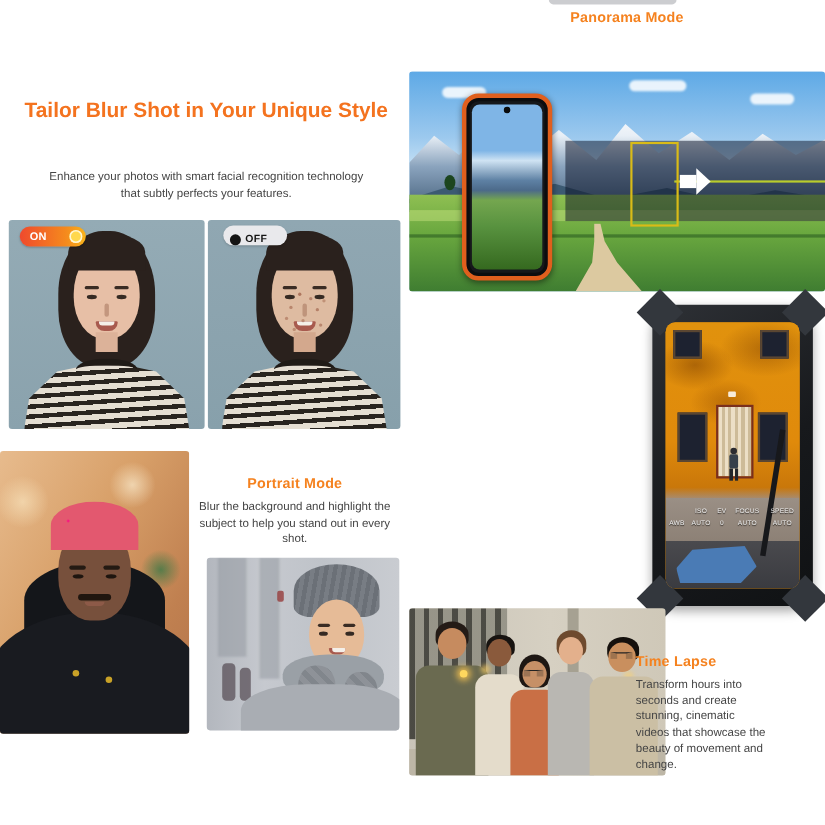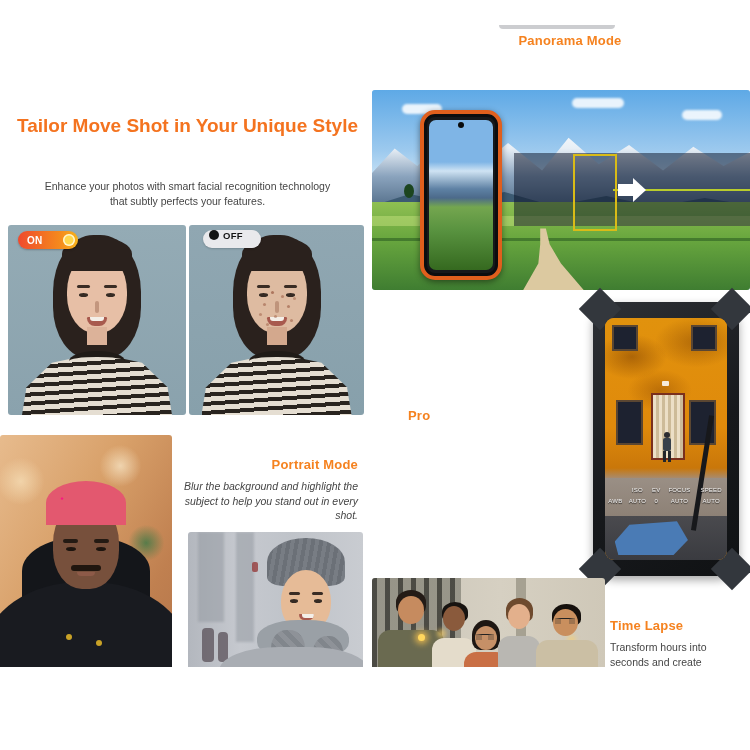--- a/index.html
+++ b/index.html
@@ -1,22 +1,22 @@
 <!DOCTYPE html>
 <html><head>
 <meta charset="utf-8">
 <style>
   html,body{margin:0;padding:0;background:#ffffff;}
-  .canvas{position:relative;width:750px;height:642px;background:#ffffff;overflow:hidden;
-          font-family:"Liberation Sans", sans-serif;color:#3c3c3c;margin-top:25px;}
+  .canvas{position:relative;width:750px;height:750px;background:#ffffff;overflow:hidden;
+          font-family:"Liberation Sans", sans-serif;color:#3c3c3c;}
   .abs{position:absolute;}
   .sec-title{font-weight:bold;font-size:13px;color:#f5821f;letter-spacing:.2px;}
   .sec-desc{font-size:10.5px;line-height:1.4;color:#454545;}
   .center{text-align:center;}
-  .right{text-align:right;}
+  .right{text-align:center;}
   .photo{position:absolute;overflow:hidden;border-radius:3px;}
 
   
   .pan-img{left:372px;top:65px;width:378px;height:200px;background:#bcd9ef;}
   .pan-sky{position:absolute;left:0;top:0;right:0;height:50%;background:linear-gradient(180deg,#5ea9e6 0%,#9cc9ee 60%,#d9ecf8 100%);}
   .pan-cloud{position:absolute;width:40px;height:10px;border-radius:10px;background:rgba(255,255,255,.85);filter:blur(1px);}
   .pan-mtn{position:absolute;left:0;top:16%;width:100%;height:44%;
     background:linear-gradient(180deg,#ffffff 0%,#e8eff6 30%,#8aa3bd 62%,#4f6a85 100%);
     clip-path:polygon(0 58%,6% 30%,12% 50%,20% 14%,28% 52%,36% 24%,45% 55%,52% 18%,60% 48%,68% 26%,77% 55%,85% 28%,93% 50%,100% 34%,100% 100%,0 100%);}
   .pan-ridge{position:absolute;left:0;top:44%;width:100%;height:20%;background:#3c5a72;
@@ -60,21 +60,21 @@
     clip-path:polygon(0 100%,3% 52%,20% 10%,38% 0,62% 0,80% 10%,97% 52%,100% 100%);}
   .collar{position:absolute;left:50%;bottom:44px;width:56px;height:20px;margin-left:-28px;border-radius:50%;border-top:6px solid #201b17;box-sizing:border-box;background:transparent;}
   .blemishes{position:absolute;left:50%;top:40px;width:3px;height:3px;margin-left:-6px;border-radius:50%;background:rgba(148,82,58,.65);
     box-shadow:10px 4px 0 rgba(148,82,58,.5),-8px 12px 0 rgba(148,82,58,.5),16px 14px 0 rgba(148,82,58,.55),
     3px 24px 0 rgba(148,82,58,.45),19px 28px 0 rgba(148,82,58,.5),-5px 32px 0 rgba(148,82,58,.45),
     12px 38px 0 rgba(148,82,58,.5),22px 6px 0 rgba(148,82,58,.4),-12px 22px 0 rgba(148,82,58,.45);}
   .badge-on{position:absolute;left:10px;top:6px;width:60px;height:18px;border-radius:10px;
     background:linear-gradient(90deg,#ef4a2d 0%,#f58a1d 70%,#f7b31b 100%);display:flex;align-items:center;box-shadow:0 1px 2px rgba(0,0,0,.25);}
   .badge-on .lbl{color:#ffffff;font-size:10px;font-weight:bold;margin-left:9px;letter-spacing:.3px;}
   .badge-on .knob{position:absolute;right:3px;top:3px;width:12px;height:12px;border-radius:50%;background:#ffd84d;box-shadow:inset 0 0 0 1.5px rgba(255,255,255,.75);}
-  .badge-off{position:absolute;left:14px;top:5px;width:58px;height:18px;border-radius:10px;background:#e9e9ec;display:flex;align-items:flex-start;box-shadow:0 1px 2px rgba(0,0,0,.18);}
+  .badge-off{position:absolute;left:14px;top:5px;width:58px;height:18px;border-radius:10px;background:#e9e9ec;display:flex;align-items:flex-end;box-shadow:0 1px 2px rgba(0,0,0,.18);}
   .badge-off .dot{width:10px;height:10px;border-radius:50%;background:#141414;margin-left:6px;}
   .badge-off .lbl{color:#141414;font-size:9.5px;font-weight:bold;margin-left:4px;letter-spacing:.3px;}
 
   
   .pro-phone{left:593px;top:277px;width:146px;height:274px;border-radius:22px;background:linear-gradient(145deg,#2e3136 0%,#17191c 55%,#101214 100%);
     box-shadow:0 4px 10px rgba(0,0,0,.35);}
   .pro-corner{position:absolute;width:30px;height:30px;background:#33373d;transform:rotate(45deg);}
   .pro-screen{position:absolute;left:12px;top:16px;width:122px;height:242px;border-radius:9px;overflow:hidden;background:#d98a10;}
   .ps-wall{position:absolute;inset:0;background:
       radial-gradient(ellipse 50px 32px at 22% 16%, rgba(110,50,0,.45), transparent 70%),
@@ -168,21 +168,21 @@
     <div class="pan-yellow-line"></div>
     <div class="pan-yrect"></div>
     <div class="pan-arrow-stem"></div>
     <div class="pan-arrow-head"></div>
     <div class="pan-phone">
       <div class="pan-phone-screen"></div>
       <div class="pan-phone-notch"></div>
     </div>
   </div>
 
-  <div class="abs center" style="left:10px;top:90px;width:355px;font-size:19px;font-weight:bold;color:#f4731f;">Tailor Move Shot in Your Unique Style</div>
+  <div class="abs center" style="left:10px;top:90px;width:355px;font-size:19px;font-weight:bold;color:#f4731f;">Tailor Blur Shot in Your Unique Style</div>
 
   <div class="abs center" style="left:35px;top:148px;width:305px;">
     <div class="sec-desc" style="margin-top:6px;text-align:center;">Enhance your photos with smart facial recognition technology that subtly perfects your features.</div>
   </div>
 
   <div class="photo beauty-photo bp-left">
     <div class="face-hair"></div>
     <div class="face">
       <div class="brow" style="left:10px;"></div>
       <div class="brow" style="right:10px;"></div>
@@ -216,21 +216,20 @@
     <div class="neck" style="background:#d3a88d;"></div>
     <div class="stripe-top"></div>
     <div class="collar"></div>
     <div class="badge-off">
       <span class="dot"></span>
       <span class="lbl">OFF</span>
     </div>
   </div>
 
   <div class="abs" style="left:408px;top:383px;width:165px;">
-    <div class="sec-title">Pro</div>
   </div>
 
   <div class="abs pro-phone">
     <div class="pro-corner" style="left:-8px;top:-8px;"></div>
     <div class="pro-corner" style="right:-8px;top:-8px;"></div>
     <div class="pro-corner" style="left:-8px;bottom:-8px;"></div>
     <div class="pro-corner" style="right:-8px;bottom:-8px;"></div>
     <div class="pro-screen">
       <div class="ps-wall"></div>
       <div class="ps-win" style="left:6%;top:3%;width:18%;height:9%;"></div>
@@ -256,21 +255,21 @@
         <span>AUTO</span>
         <span>0</span>
         <span>AUTO</span>
         <span>AUTO</span>
       </div>
     </div>
   </div>
 
   <div class="abs right" style="left:178px;top:432px;width:180px;">
     <div class="sec-title">Portrait Mode</div>
-    <div class="sec-desc" style="margin-top:7px;font-style:italic;">Blur the background and highlight the subject to help you stand out in every shot.</div>
+    <div class="sec-desc" style="margin-top:7px;">Blur the background and highlight the subject to help you stand out in every shot.</div>
   </div>
 
   <div class="photo man-photo">
     <div class="man-hood"></div>
     <div class="man-hoodie"></div>
     <div class="man-drawstring" style="left:66px;bottom:52px;"></div>
     <div class="man-drawstring" style="left:96px;bottom:46px;"></div>
     <div class="man-face">
       <div class="man-brow" style="left:10px;"></div>
       <div class="man-brow" style="right:10px;"></div>
@@ -325,18 +324,18 @@
     <div class="gp-torso" style="left:126px;top:58px;width:42px;height:94px;background:#b9b7b2;"></div>
     <div class="gp-hair" style="left:134px;top:20px;width:27px;height:24px;background:#6e4a2e;"></div>
     <div class="gp-head" style="left:136px;top:26px;width:22px;height:25px;background:#e3b08c;"></div>
 
     <div class="gp-torso" style="left:164px;top:62px;width:62px;height:90px;background:#cbbfa4;"></div>
     <div class="gp-hair" style="left:180px;top:26px;width:29px;height:22px;background:#15100c;"></div>
     <div class="gp-head" style="left:181px;top:31px;width:25px;height:27px;background:#c98f5e;"></div>
     <div class="gp-glasses" style="left:183px;top:40px;width:20px;"></div>
   </div>
 
-  <div class="abs" style="left:610px;top:593px;width:118px;">
+  <div class="abs" style="left:578px;top:593px;width:118px;">
     <div class="sec-title">Time Lapse</div>
     <div class="sec-desc" style="margin-top:7px;">Transform hours into seconds and create stunning, cinematic videos that showcase the beauty of movement and change.</div>
   </div>
 
 </div>
 
 </body></html>

